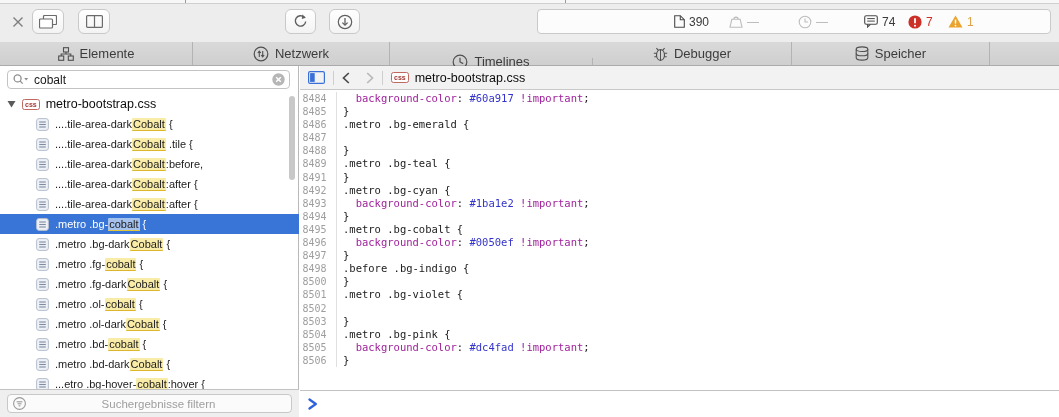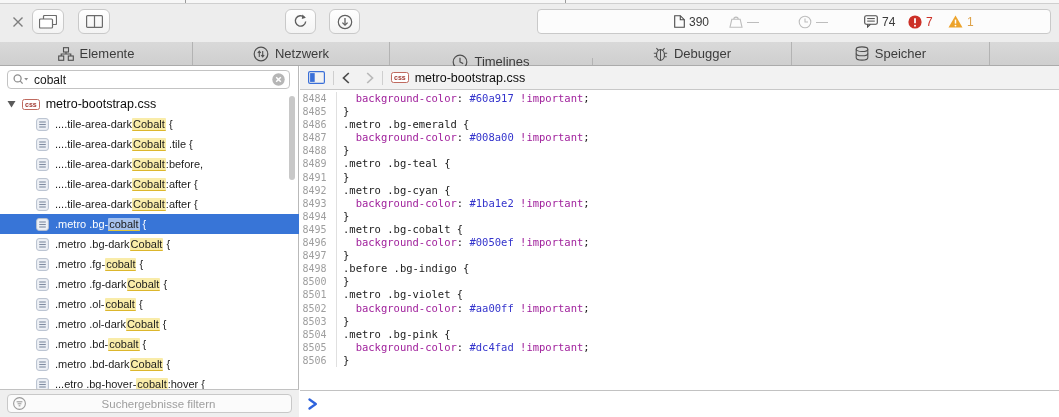--- a/index.html
+++ b/index.html
@@ -447,21 +447,20 @@
             <div class="code-line">
               <span class="ln">8485</span>
               <span class="ct"><span class="tok-p">}</span></span>
             </div>
             <div class="code-line">
               <span class="ln">8486</span>
               <span class="ct"><span class="tok-p">.metro .bg-emerald {</span></span>
             </div>
             <div class="code-line">
               <span class="ln">8487</span>
-              <span class="ct"><span class="tok-p">  </span><span class="tok-prop">background-color</span><span class="tok-p">: </span><span class="tok-val">#008a00</span><span class="tok-p"> </span><span class="tok-imp">!important</span><span class="tok-p">;</span></span>
             </div>
             <div class="code-line">
               <span class="ln">8488</span>
               <span class="ct"><span class="tok-p">}</span></span>
             </div>
             <div class="code-line">
               <span class="ln">8489</span>
               <span class="ct"><span class="tok-p">.metro .bg-teal {</span></span>
             </div>
             <div class="code-line">
@@ -499,21 +498,20 @@
             <div class="code-line">
               <span class="ln">8500</span>
               <span class="ct"><span class="tok-p">}</span></span>
             </div>
             <div class="code-line">
               <span class="ln">8501</span>
               <span class="ct"><span class="tok-p">.metro .bg-violet {</span></span>
             </div>
             <div class="code-line">
               <span class="ln">8502</span>
-              <span class="ct"><span class="tok-p">  </span><span class="tok-prop">background-color</span><span class="tok-p">: </span><span class="tok-val">#aa00ff</span><span class="tok-p"> </span><span class="tok-imp">!important</span><span class="tok-p">;</span></span>
             </div>
             <div class="code-line">
               <span class="ln">8503</span>
               <span class="ct"><span class="tok-p">}</span></span>
             </div>
             <div class="code-line">
               <span class="ln">8504</span>
               <span class="ct"><span class="tok-p">.metro .bg-pink {</span></span>
             </div>
             <div class="code-line">

